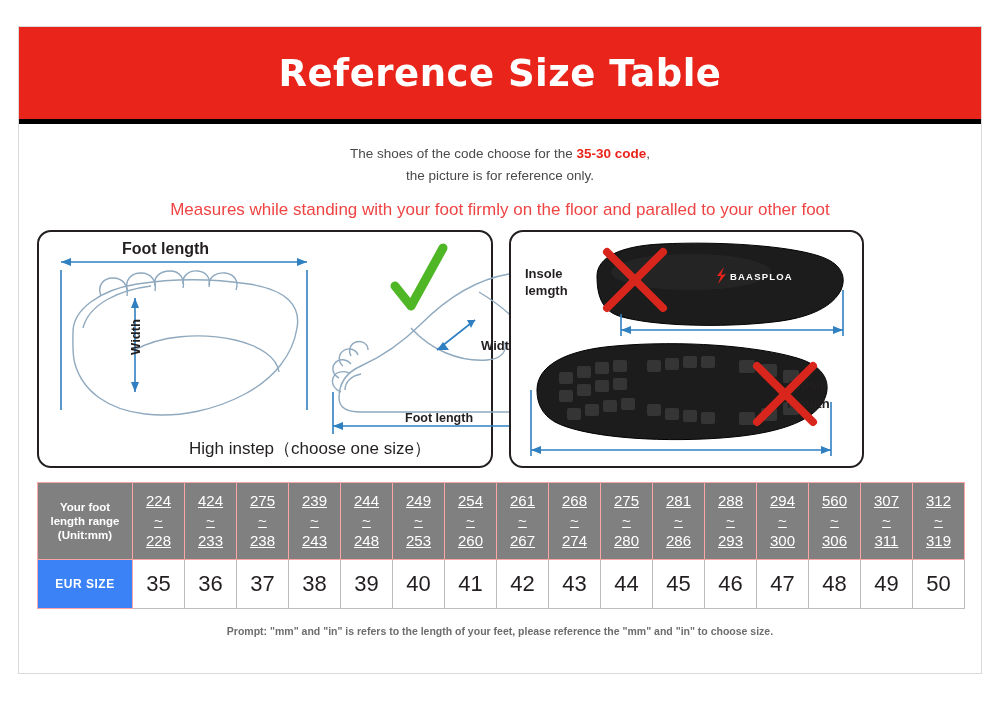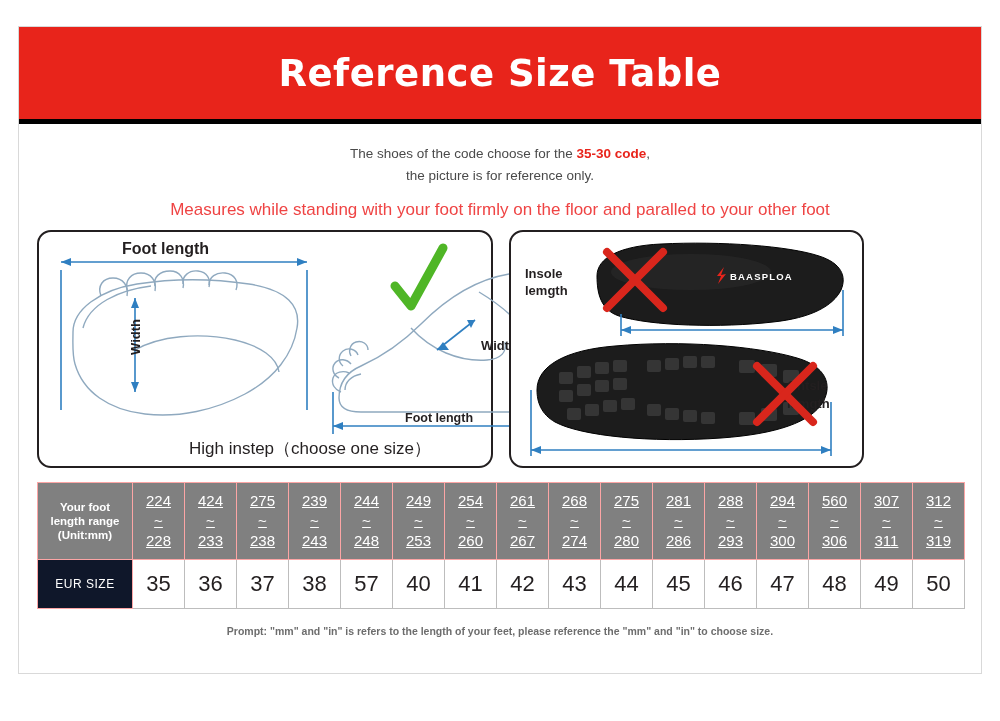--- a/index.html
+++ b/index.html
@@ -107,24 +107,24 @@
   .range-cell{
     background:#808080;
     color:#ffffff;
     font-size:15px;
     line-height:20px;
     height:74px;
     font-family:"Liberation Sans", sans-serif;
     text-decoration:underline;
   }
   .eur-label{
-    background:#0f172a;
+    background:#3b82f6;
     color:#ffffff;
     font-size:12px;
-    font-weight:normal;
+    font-weight:bold;
     height:46px;
     letter-spacing:.5px;
   }
   .eur-cell{
     background:#ffffff;
     color:#231f20;
     font-size:22px;
     border:1px solid #bdbdbd !important;
     height:46px;
   }
@@ -392,21 +392,21 @@
                 <div>~</div>
                 <div>319</div>
               </td>
           </tr>
           <tr>
             <td class="eur-label">EUR  SIZE</td>
             <td class="eur-cell">35</td>
             <td class="eur-cell">36</td>
             <td class="eur-cell">37</td>
             <td class="eur-cell">38</td>
-            <td class="eur-cell">57</td>
+            <td class="eur-cell">39</td>
             <td class="eur-cell">40</td>
             <td class="eur-cell">41</td>
             <td class="eur-cell">42</td>
             <td class="eur-cell">43</td>
             <td class="eur-cell">44</td>
             <td class="eur-cell">45</td>
             <td class="eur-cell">46</td>
             <td class="eur-cell">47</td>
             <td class="eur-cell">48</td>
             <td class="eur-cell">49</td>

